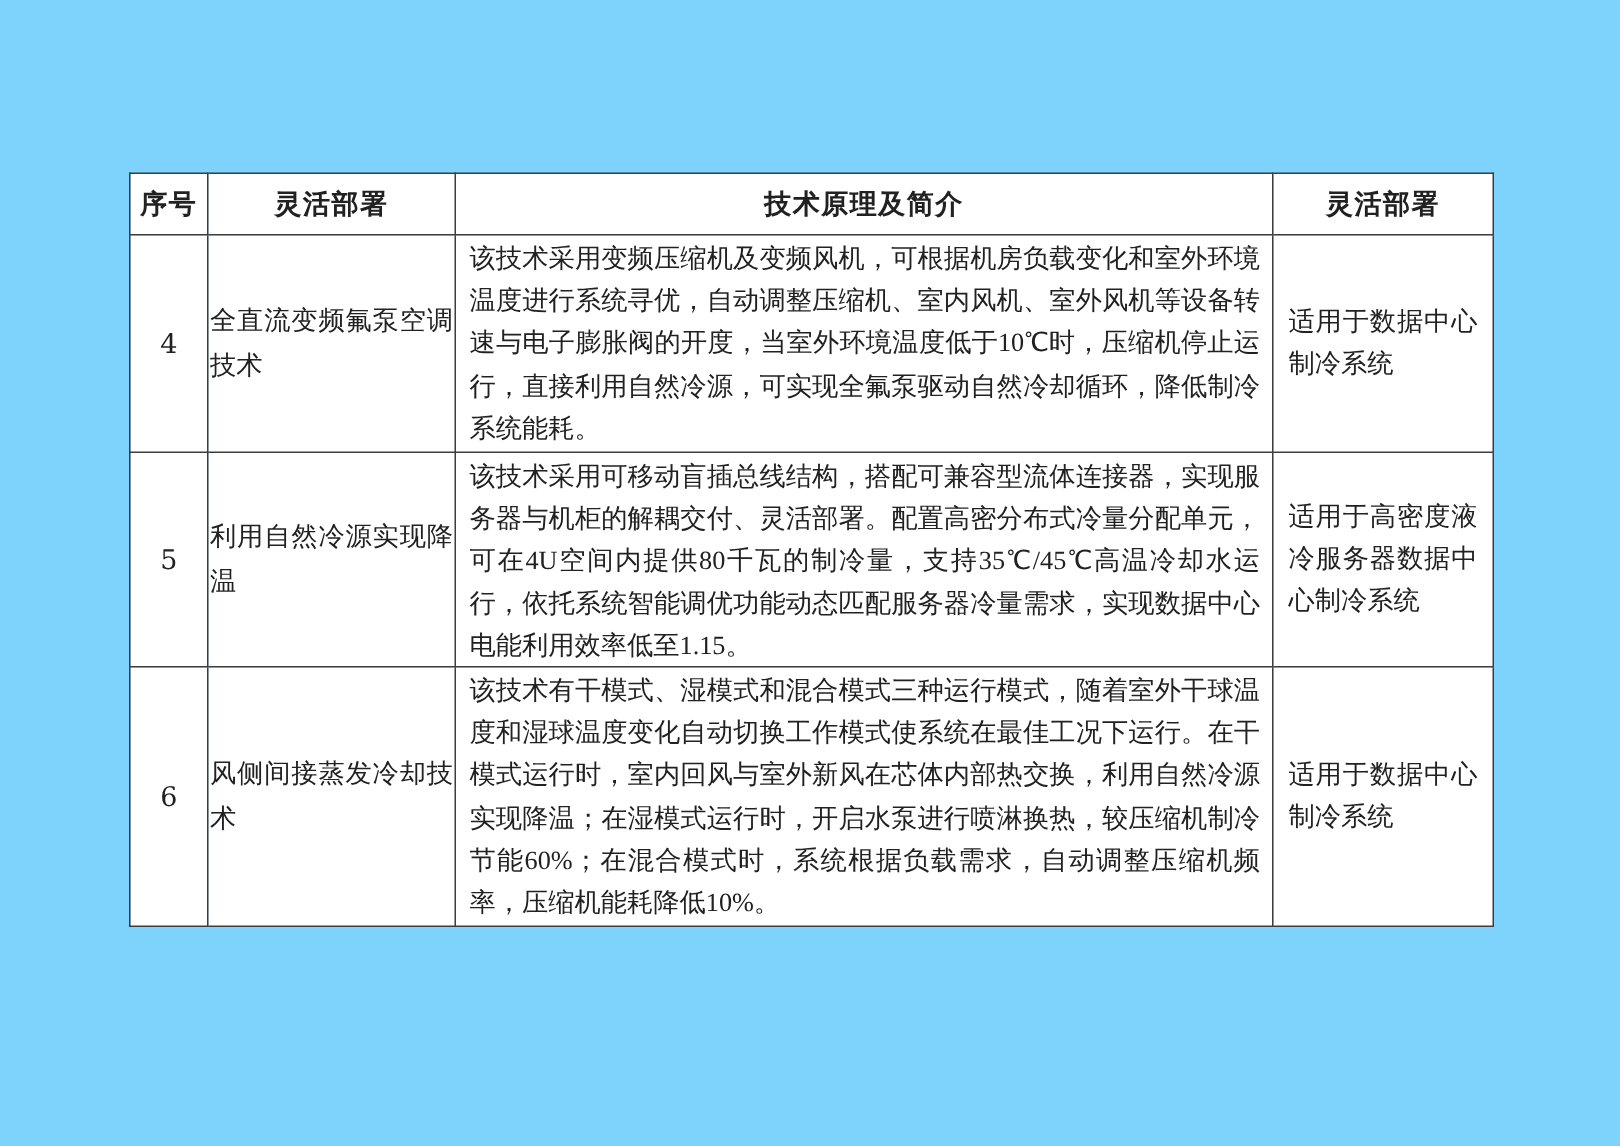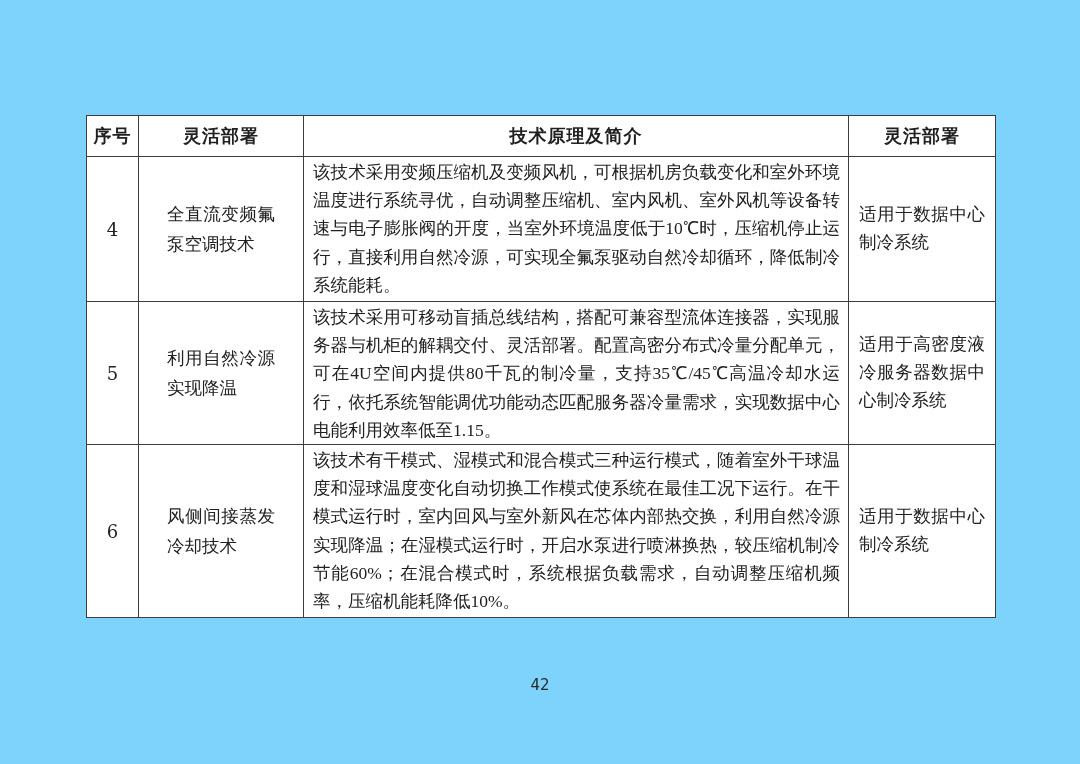--- a/index.html
+++ b/index.html
@@ -50,21 +50,21 @@
   tr.row-5 td { height: 140px; }
   tr.row-6 td { height: 170px; }
 
   td.col-index {
     text-align: center;
     vertical-align: middle;
     font-size: 18px;
   }
   td.col-name {
     vertical-align: middle;
-    padding: 0 28px;
+    padding: 0 1px;
   }
   td.col-name .name-text {
     font-size: 17.5px;
     line-height: 30px;
     text-align: justify;
     text-justify: inter-character;
   }
   td.col-desc {
     vertical-align: top;
     padding: 1px 8px 0 9px;
@@ -72,21 +72,20 @@
   td.col-desc .desc-text {
     font-size: 17.5px;
     line-height: 28.2px;
     text-align: justify;
     text-justify: inter-character;
     font-family: Liberation Serif, serif;
   }
   td.col-scope {
     vertical-align: middle;
     padding: 0 10px;
-    font-family: Liberation Mono, monospace;
   }
   td.col-scope .scope-text {
     font-size: 17.5px;
     line-height: 28px;
     text-align: justify;
     text-justify: inter-character;
   }
   .page-number {
     position: absolute;
     top: 676px;
@@ -151,15 +150,14 @@
         <td class="col-desc">
           <div class="desc-text">该技术有干模式、湿模式和混合模式三种运行模式，随着室外干球温度和湿球温度变化自动切换工作模式使系统在最佳工况下运行。在干模式运行时，室内回风与室外新风在芯体内部热交换，利用自然冷源实现降温；在湿模式运行时，开启水泵进行喷淋换热，较压缩机制冷节能60%；在混合模式时，系统根据负载需求，自动调整压缩机频率，压缩机能耗降低10%。</div>
         </td>
         <td class="col-scope">
           <div class="scope-text">适用于数据中心制冷系统</div>
         </td>
       </tr>
     </tbody>
   </table>
 
-  <div class="page-number">42</div>
 
 </div>
 
 </body></html>

